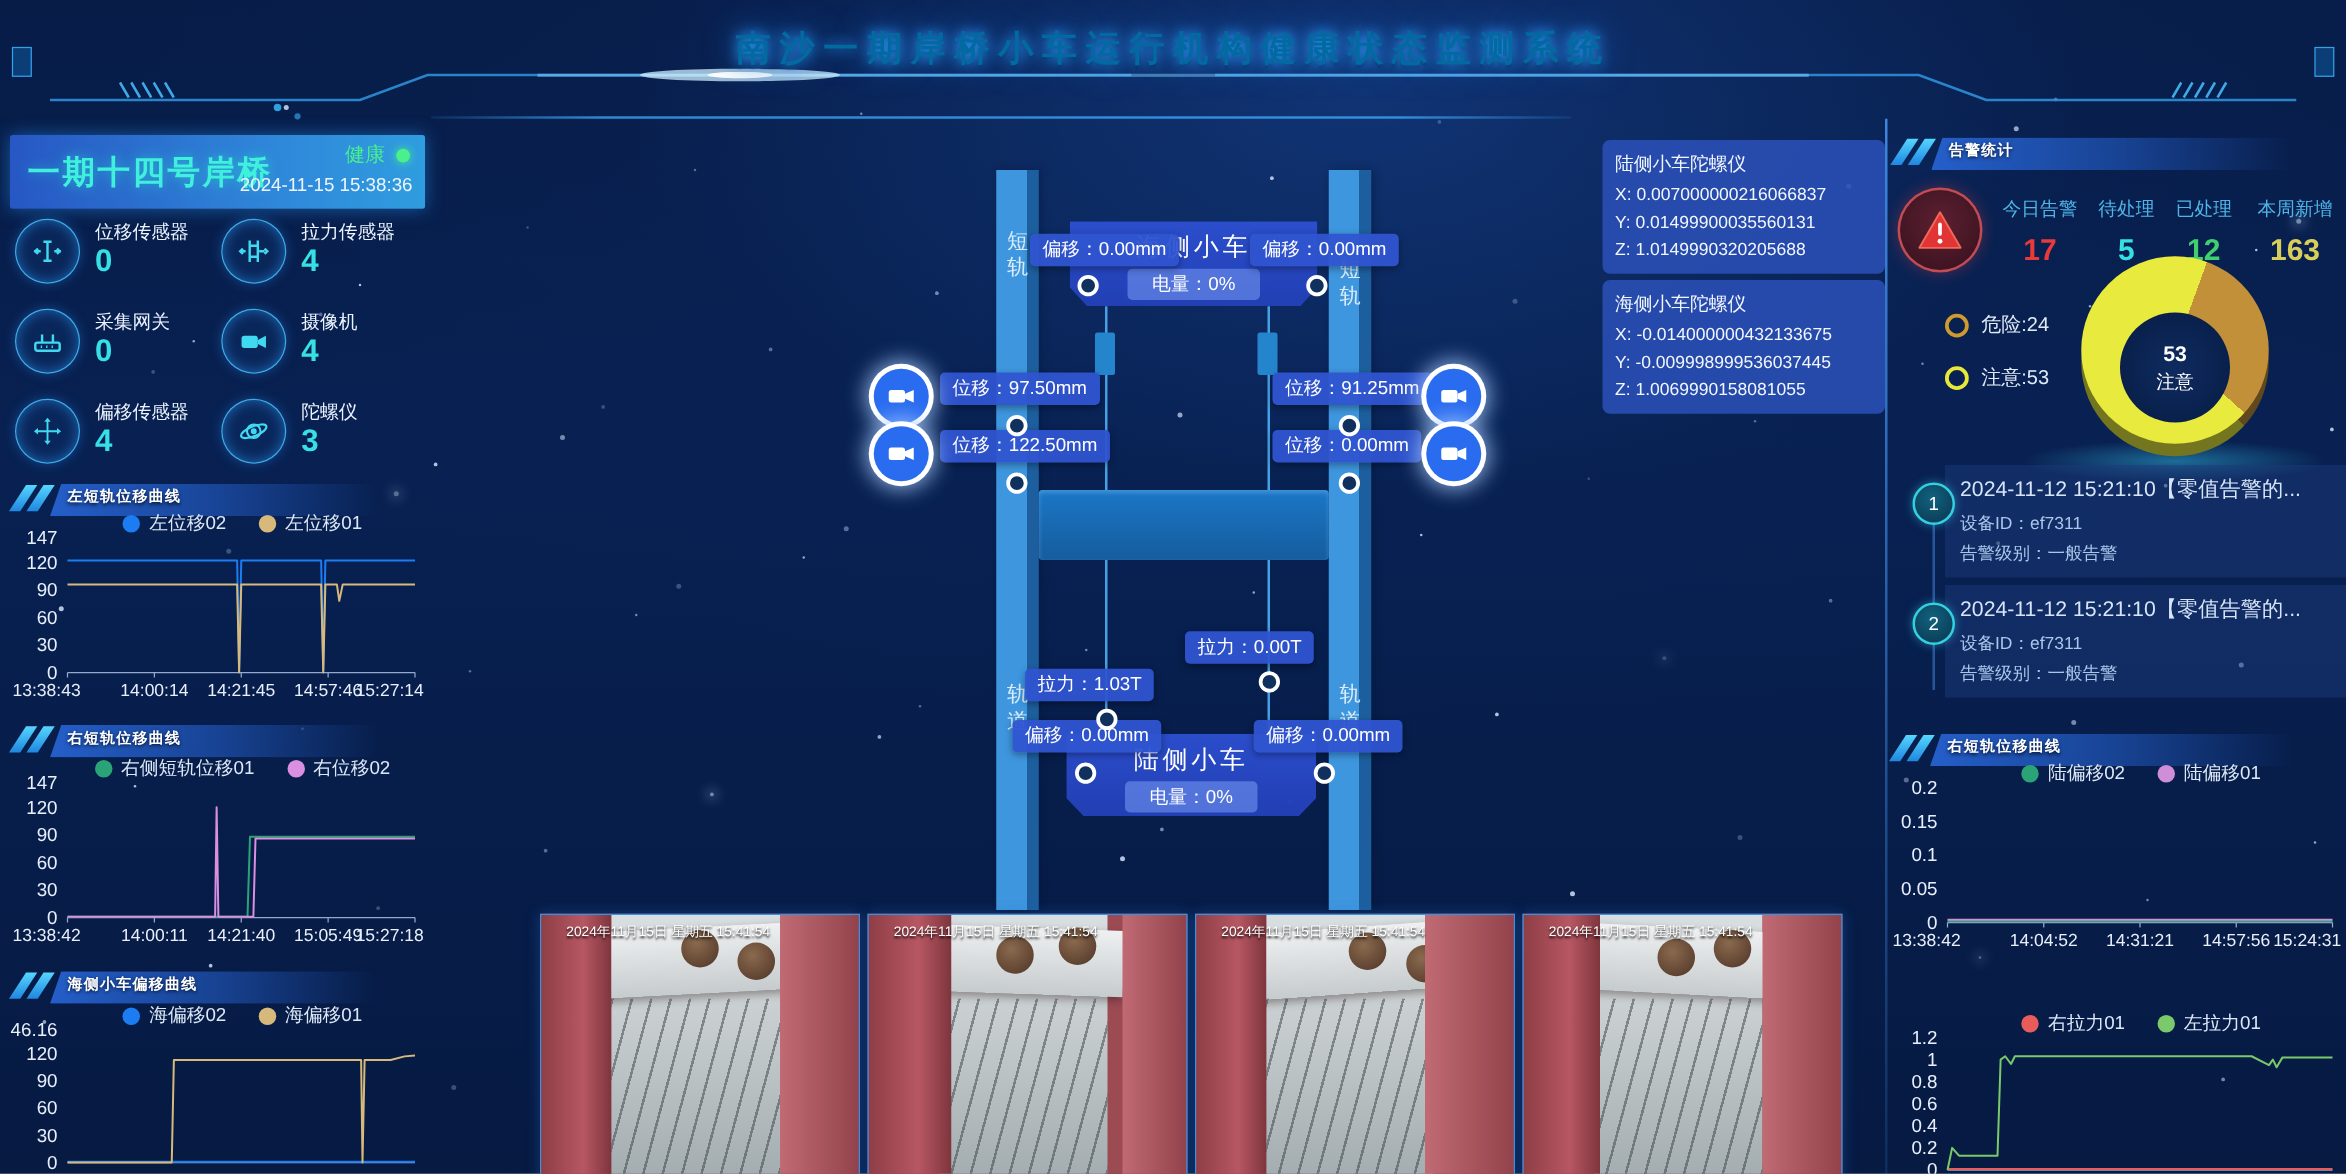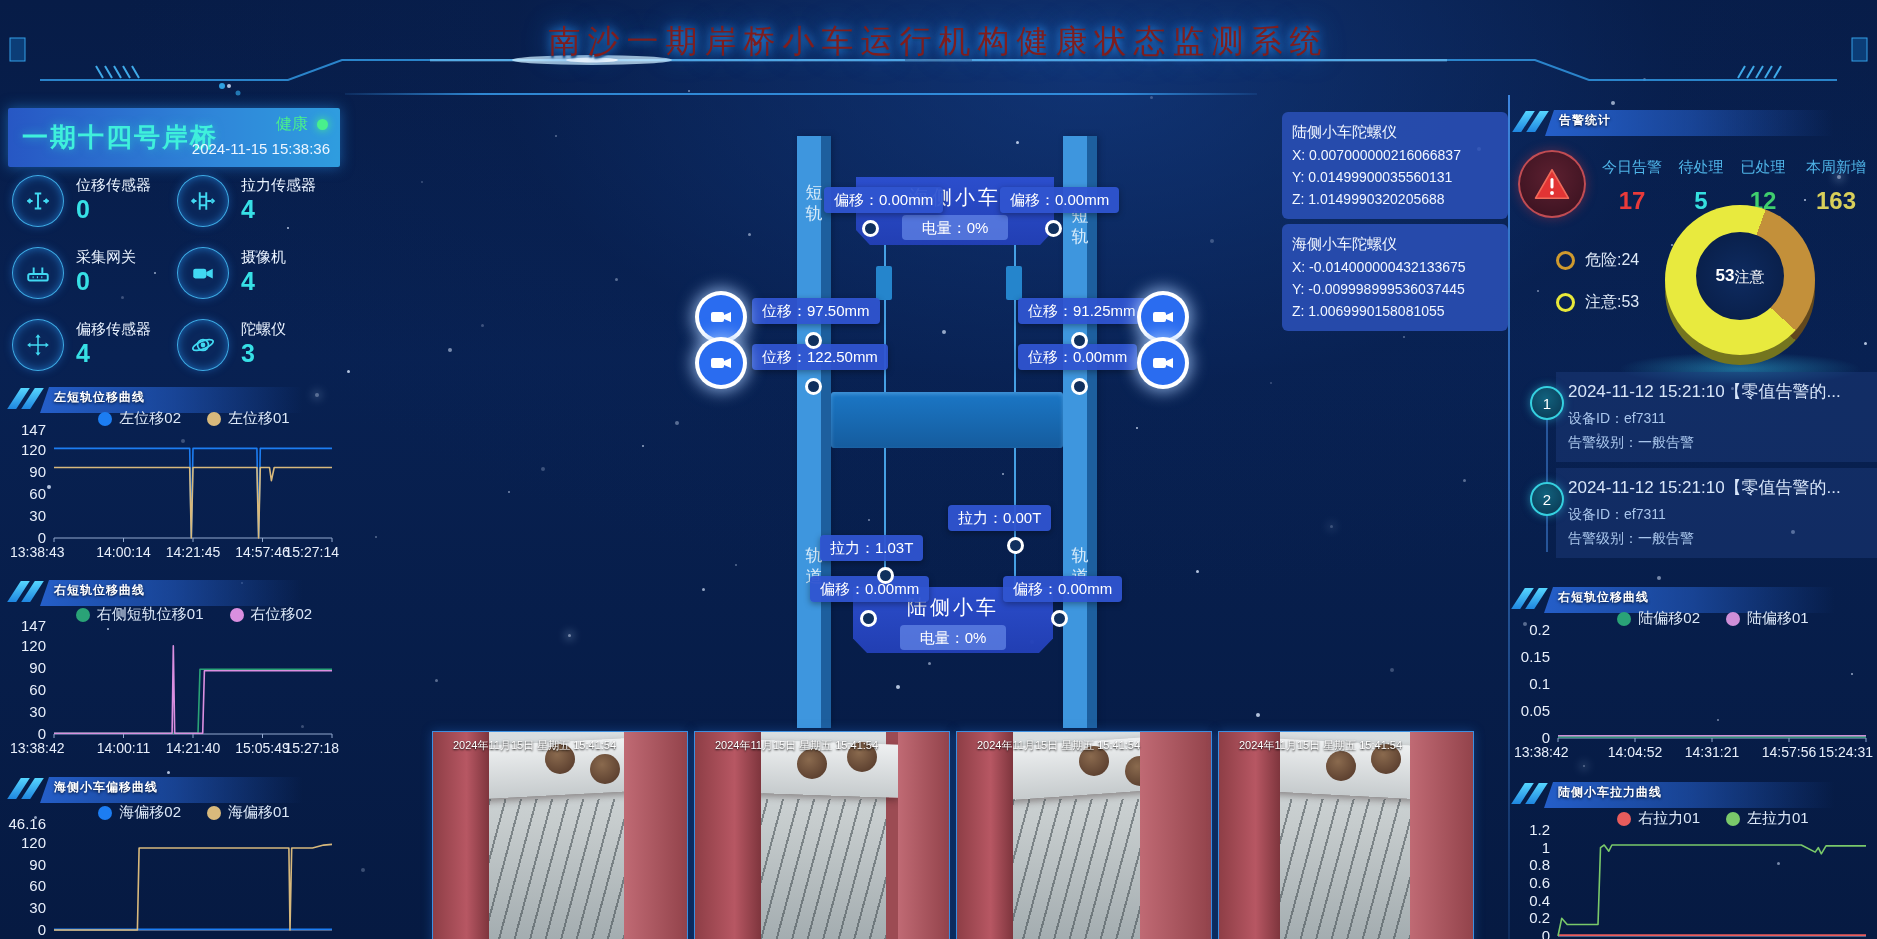--- a/index.html
+++ b/index.html
@@ -10,21 +10,21 @@
   }
   .stage{position:absolute;inset:0;
     background:radial-gradient(1300px 700px at 58% 8%,rgba(24,70,150,.55) 0%,rgba(10,36,88,.25) 45%,rgba(4,16,44,0) 75%);}
   .stars{position:absolute;inset:0;pointer-events:none;z-index:1;}
   .star{position:absolute;border-radius:50%;background:#dbe9ff;}
   .layer{position:absolute;inset:0;z-index:2;}
 
   
   .hd-deco{position:absolute;left:0;top:0;z-index:2;}
   .page-title{position:absolute;left:50%;top:20px;transform:translateX(-50%);
-    font-size:32px;font-weight:normal;letter-spacing:7px;color:#7f1d1d;white-space:nowrap;z-index:3;
+    font-size:28px;font-weight:bold;letter-spacing:7px;color:#0369a1;white-space:nowrap;z-index:3;
     text-shadow:0 0 10px #2f9dff,0 0 26px #1f6fd0,0 2px 2px #04244f;}
 
   
   .sec{position:absolute;height:30px;z-index:3;}
   .sec .sl i{position:absolute;top:3px;width:9px;height:21px;background:linear-gradient(180deg,#56d6ff,#1f86e0);transform:skewX(-33deg);}
   .sec .sl i.a{left:6px}.sec .sl i.b{left:20px}
   .sec .bar{position:absolute;left:32px;right:0;top:2px;height:26px;
     background:linear-gradient(90deg,rgba(38,98,208,.95) 0%,rgba(38,98,208,.55) 45%,rgba(38,98,208,0) 88%);
     clip-path:polygon(9px 0,100% 0,100% 100%,0 100%);}
   .sec .t{position:absolute;left:46px;top:4px;font-size:12px;font-weight:bold;letter-spacing:1px;text-shadow:0 1px 3px #02102c;}
@@ -107,22 +107,22 @@
     display:flex;align-items:center;justify-content:center;box-shadow:0 0 12px rgba(230,60,60,.35);}
   .alarm-stats{position:absolute;left:1596px;top:158px;width:281px;z-index:3;
     display:grid;grid-template-columns:72px 56px 58px 78px;column-gap:5px;text-align:center;}
   .stat-label{font-size:15px;color:#4fb5e8;white-space:nowrap;}
   .stat-value{font-size:24px;font-weight:bold;margin-top:10px;}
   .pie-legend-item{position:absolute;left:1556px;display:flex;align-items:center;gap:10px;z-index:3;font-size:16px;color:#dfeaf8;}
   .pie-legend-item i{width:13px;height:13px;border-radius:50%;border:3px solid;display:inline-block;background:transparent;}
   .pie-wrap{position:absolute;left:1650px;top:200px;width:180px;height:176px;z-index:3;}
   .pie-ring,.pie-side{position:absolute;left:15px;top:5px;width:150px;height:150px;border-radius:50%;}
   .pie-side{transform:translateY(10px);filter:brightness(.5);}
-  .pie-hole{position:absolute;left:46px;top:32px;width:88px;height:88px;border-radius:50%;
-    background:radial-gradient(circle,#0e2b60 0%,#081d46 90%);display:flex;flex-direction:row;
+  .pie-hole{position:absolute;left:46px;top:50px;width:88px;height:88px;border-radius:50%;
+    background:radial-gradient(circle,#0e2b60 0%,#081d46 90%);display:flex;flex-direction:column;
     align-items:center;justify-content:center;z-index:2;}
   .pie-cv{font-size:17px;font-weight:bold;}
   .pie-cl{font-size:15px;margin-top:2px;}
   .pie-glow{position:absolute;left:1618px;top:352px;width:244px;height:34px;z-index:2;
     background:radial-gradient(ellipse at center,rgba(60,220,255,.4),rgba(60,220,255,0) 70%);}
   .alarm-line{position:absolute;left:1546px;top:400px;width:2px;height:152px;background:rgba(70,140,230,.5);z-index:2;}
   .alarm-no{position:absolute;left:1530px;width:30px;height:30px;border-radius:50%;z-index:4;
     background:radial-gradient(circle at 45% 35%,#11627e,#0a3550);border:2px solid #35d0e0;
     display:flex;align-items:center;justify-content:center;font-size:15px;box-shadow:0 0 8px rgba(50,200,230,.5);}
   .alarm-item{position:absolute;left:1556px;width:321px;height:90px;background:rgba(28,58,122,.5);z-index:3;}
@@ -618,24 +618,20 @@
         <text x="277" y="145" text-anchor="middle" font-size="14" fill="#e8effb">14:57:56</text>
         <line x1="354" y1="126" x2="354" y2="130" stroke="#93a9cf"></line>
         <text x="361" y="145" text-anchor="end" font-size="14" fill="#e8effb">15:24:31</text>
         <polyline points="46.0,124.9 354.0,124.9" fill="none" stroke="#2aa377" stroke-width="1.6" stroke-linejoin="round"></polyline>
         <polyline points="46.0,123.8 354.0,123.8" fill="none" stroke="#cf8fd8" stroke-width="1.6" stroke-linejoin="round"></polyline>
       </svg><div class="legend">
         <span class="lg-it"><i style="background: rgb(42, 163, 119);"></i>陆偏移02</span>
         <span class="lg-it"><i style="background: rgb(207, 143, 216);"></i>陆偏移01</span>
       </div></div>
 
-  <div class="sec" style="left:1512px;top:780px;width:362px;">
-    <span class="sl"><i class="a"></i><i class="b"></i></span><span class="bar"></span>
-    <span class="t">陆侧小车拉力曲线</span>
-  </div>
   <div class="chart" style="left:1512px;top:812px;width:362px;height:132px;"><svg width="362" height="132">
         <text x="38" y="23" text-anchor="end" font-size="15" fill="#e8effb">1.2</text>
         <text x="38" y="40.666666666666664" text-anchor="end" font-size="15" fill="#e8effb">1</text>
         <text x="38" y="58.33333333333333" text-anchor="end" font-size="15" fill="#e8effb">0.8</text>
         <text x="38" y="76" text-anchor="end" font-size="15" fill="#e8effb">0.6</text>
         <text x="38" y="93.66666666666666" text-anchor="end" font-size="15" fill="#e8effb">0.4</text>
         <text x="38" y="111.33333333333333" text-anchor="end" font-size="15" fill="#e8effb">0.2</text>
         <text x="38" y="129" text-anchor="end" font-size="15" fill="#e8effb">0</text>
         <line x1="46" y1="124" x2="354" y2="124" stroke="#93a9cf" stroke-width="1"></line>
         <polyline points="46.0,123.1 354.0,123.1" fill="none" stroke="#e85c5c" stroke-width="1.6" stroke-linejoin="round"></polyline>

